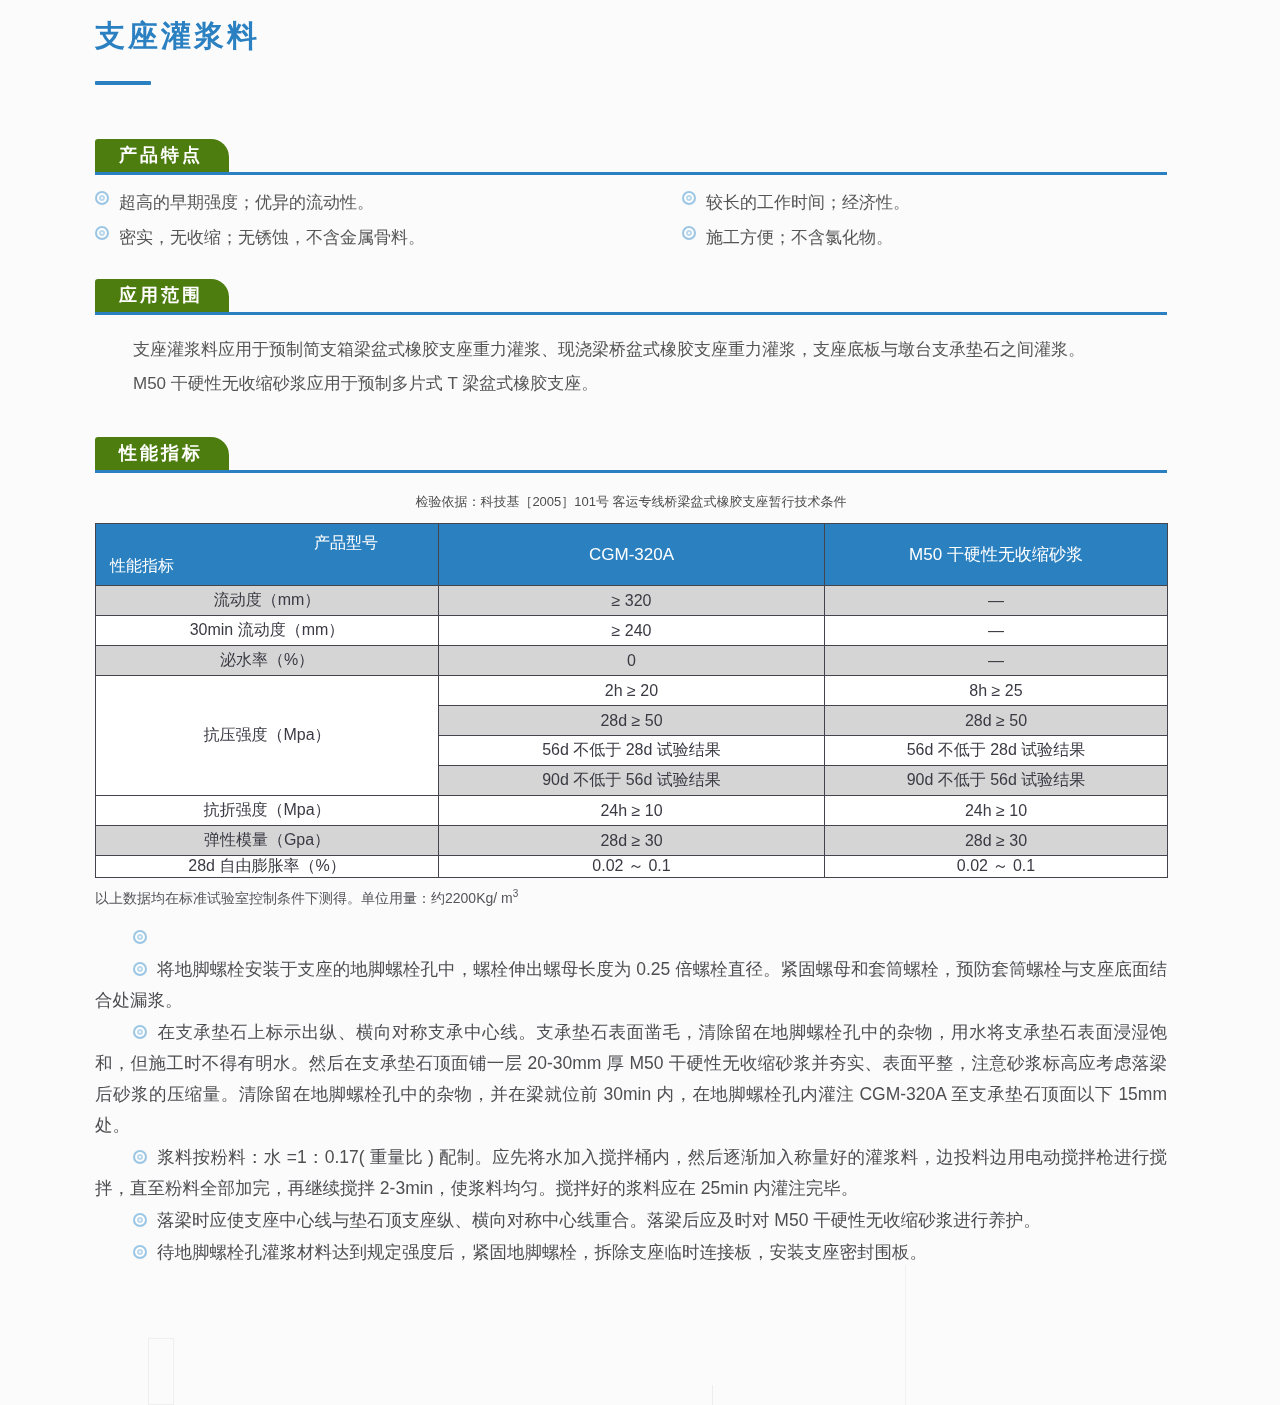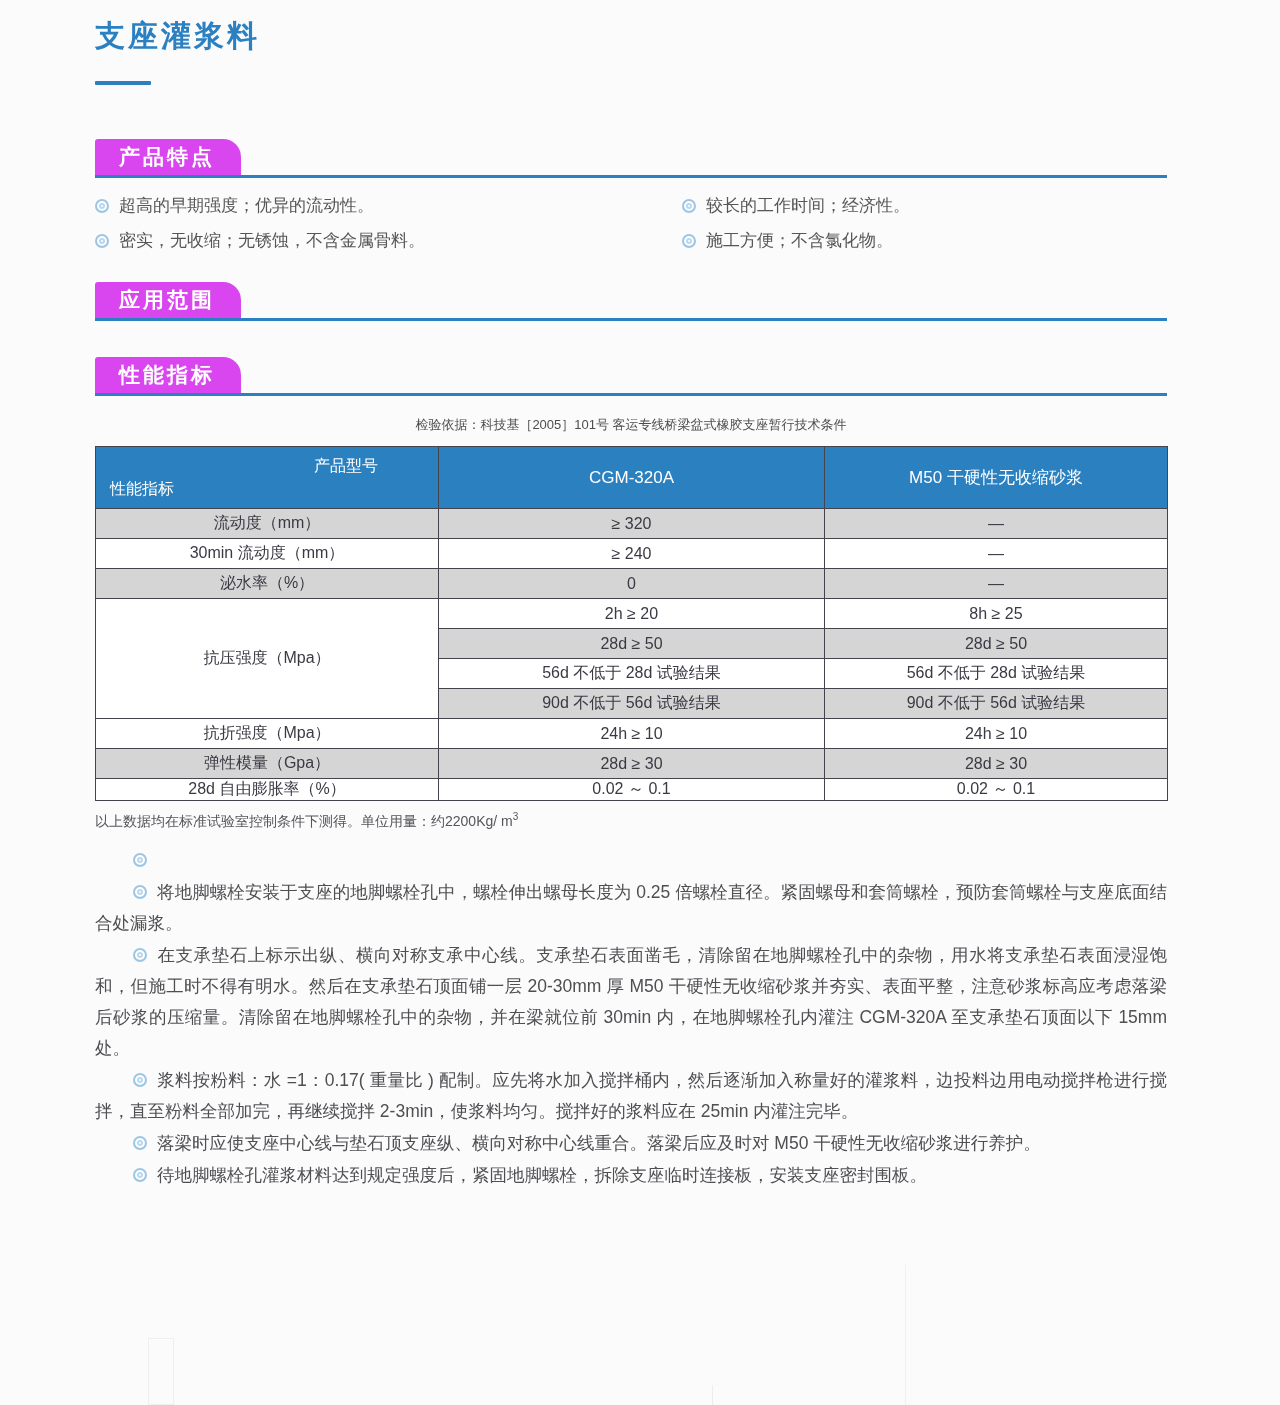--- a/index.html
+++ b/index.html
@@ -15,44 +15,44 @@
   .content { width: 1072px; margin-left: 95px; padding-top: 16px; position: relative; }
 
   
   .page-title { font-size: 30px; font-weight: bold; color: #2a80c1; letter-spacing: 3px; }
   .title-underline { width: 56px; height: 4px; background: #2a80c1; margin-top: 24px; border-radius: 1px; }
 
   
   .sec-head { line-height: 0; }
   .sec-tab {
     display: inline-block;
-    background: #d946ef;
+    background: #4d7c0f;
     color: #ffffff;
-    font-size: 21px;
+    font-size: 18px;
     font-weight: bold;
     letter-spacing: 3px;
     line-height: 1;
     padding: 7px 26px 8px 24px;
     border-radius: 3px 18px 0 0;
   }
   .sec-rule { height: 3px; background: #2a80c1; }
 
   
   .ring {
     display: inline-block; flex: none;
     width: 14px; height: 14px; border-radius: 50%;
     border: 2px solid #9cc6e3;
     box-shadow: inset 0 0 0 2px #ffffff, inset 0 0 0 4px #bad8ec;
     background: #ffffff;
   }
   .ring.inline { vertical-align: -1px; margin-right: 10px; }
 
   
   .features { margin-top: 16px; display: grid; grid-template-rows: repeat(2, auto); grid-auto-flow: column; row-gap: 12px; }
-  .feature-item { display: flex; align-items: center; gap: 10px; font-size: 17px; color: #565656; }
+  .feature-item { display: flex; gap: 10px; font-size: 17px; color: #565656; }
 
   
   .application-head { margin-top: 30px; }
   .application-text { margin-top: 18px; padding-left: 38px; padding-right: 10px; font-size: 17px; color: #555; line-height: 34px; }
 
   
   .performance-head { margin-top: 36px; }
   .basis { margin-top: 20px; text-align: center; font-size: 13px; color: #4d4d4d; }
   table.perf { width: 100%; border-collapse: collapse; table-layout: fixed; margin-top: 12px; }
   table.perf th, table.perf td {
@@ -121,20 +121,24 @@
     </div>
     <div class="feature-item">
       <span class="ring"></span>
       <span>施工方便；不含氯化物。</span>
     </div>
   </div>
 
   <div class="sec-head application-head">
     <div class="sec-tab">应用范围</div>
     <div class="sec-rule"></div>
+  </div>
+  <div class="application-text">
+    <div>支座灌浆料应用于预制简支箱梁盆式橡胶支座重力灌浆、现浇梁桥盆式橡胶支座重力灌浆，支座底板与墩台支承垫石之间灌浆。</div>
+    <div>M50 干硬性无收缩砂浆应用于预制多片式 T 梁盆式橡胶支座。</div>
   </div>
 
   <div class="sec-head performance-head">
     <div class="sec-tab">性能指标</div>
     <div class="sec-rule"></div>
   </div>
   <p class="basis">检验依据：科技基［2005］101号 客运专线桥梁盆式橡胶支座暂行技术条件</p>
 
   <table class="perf">
     <colgroup>

